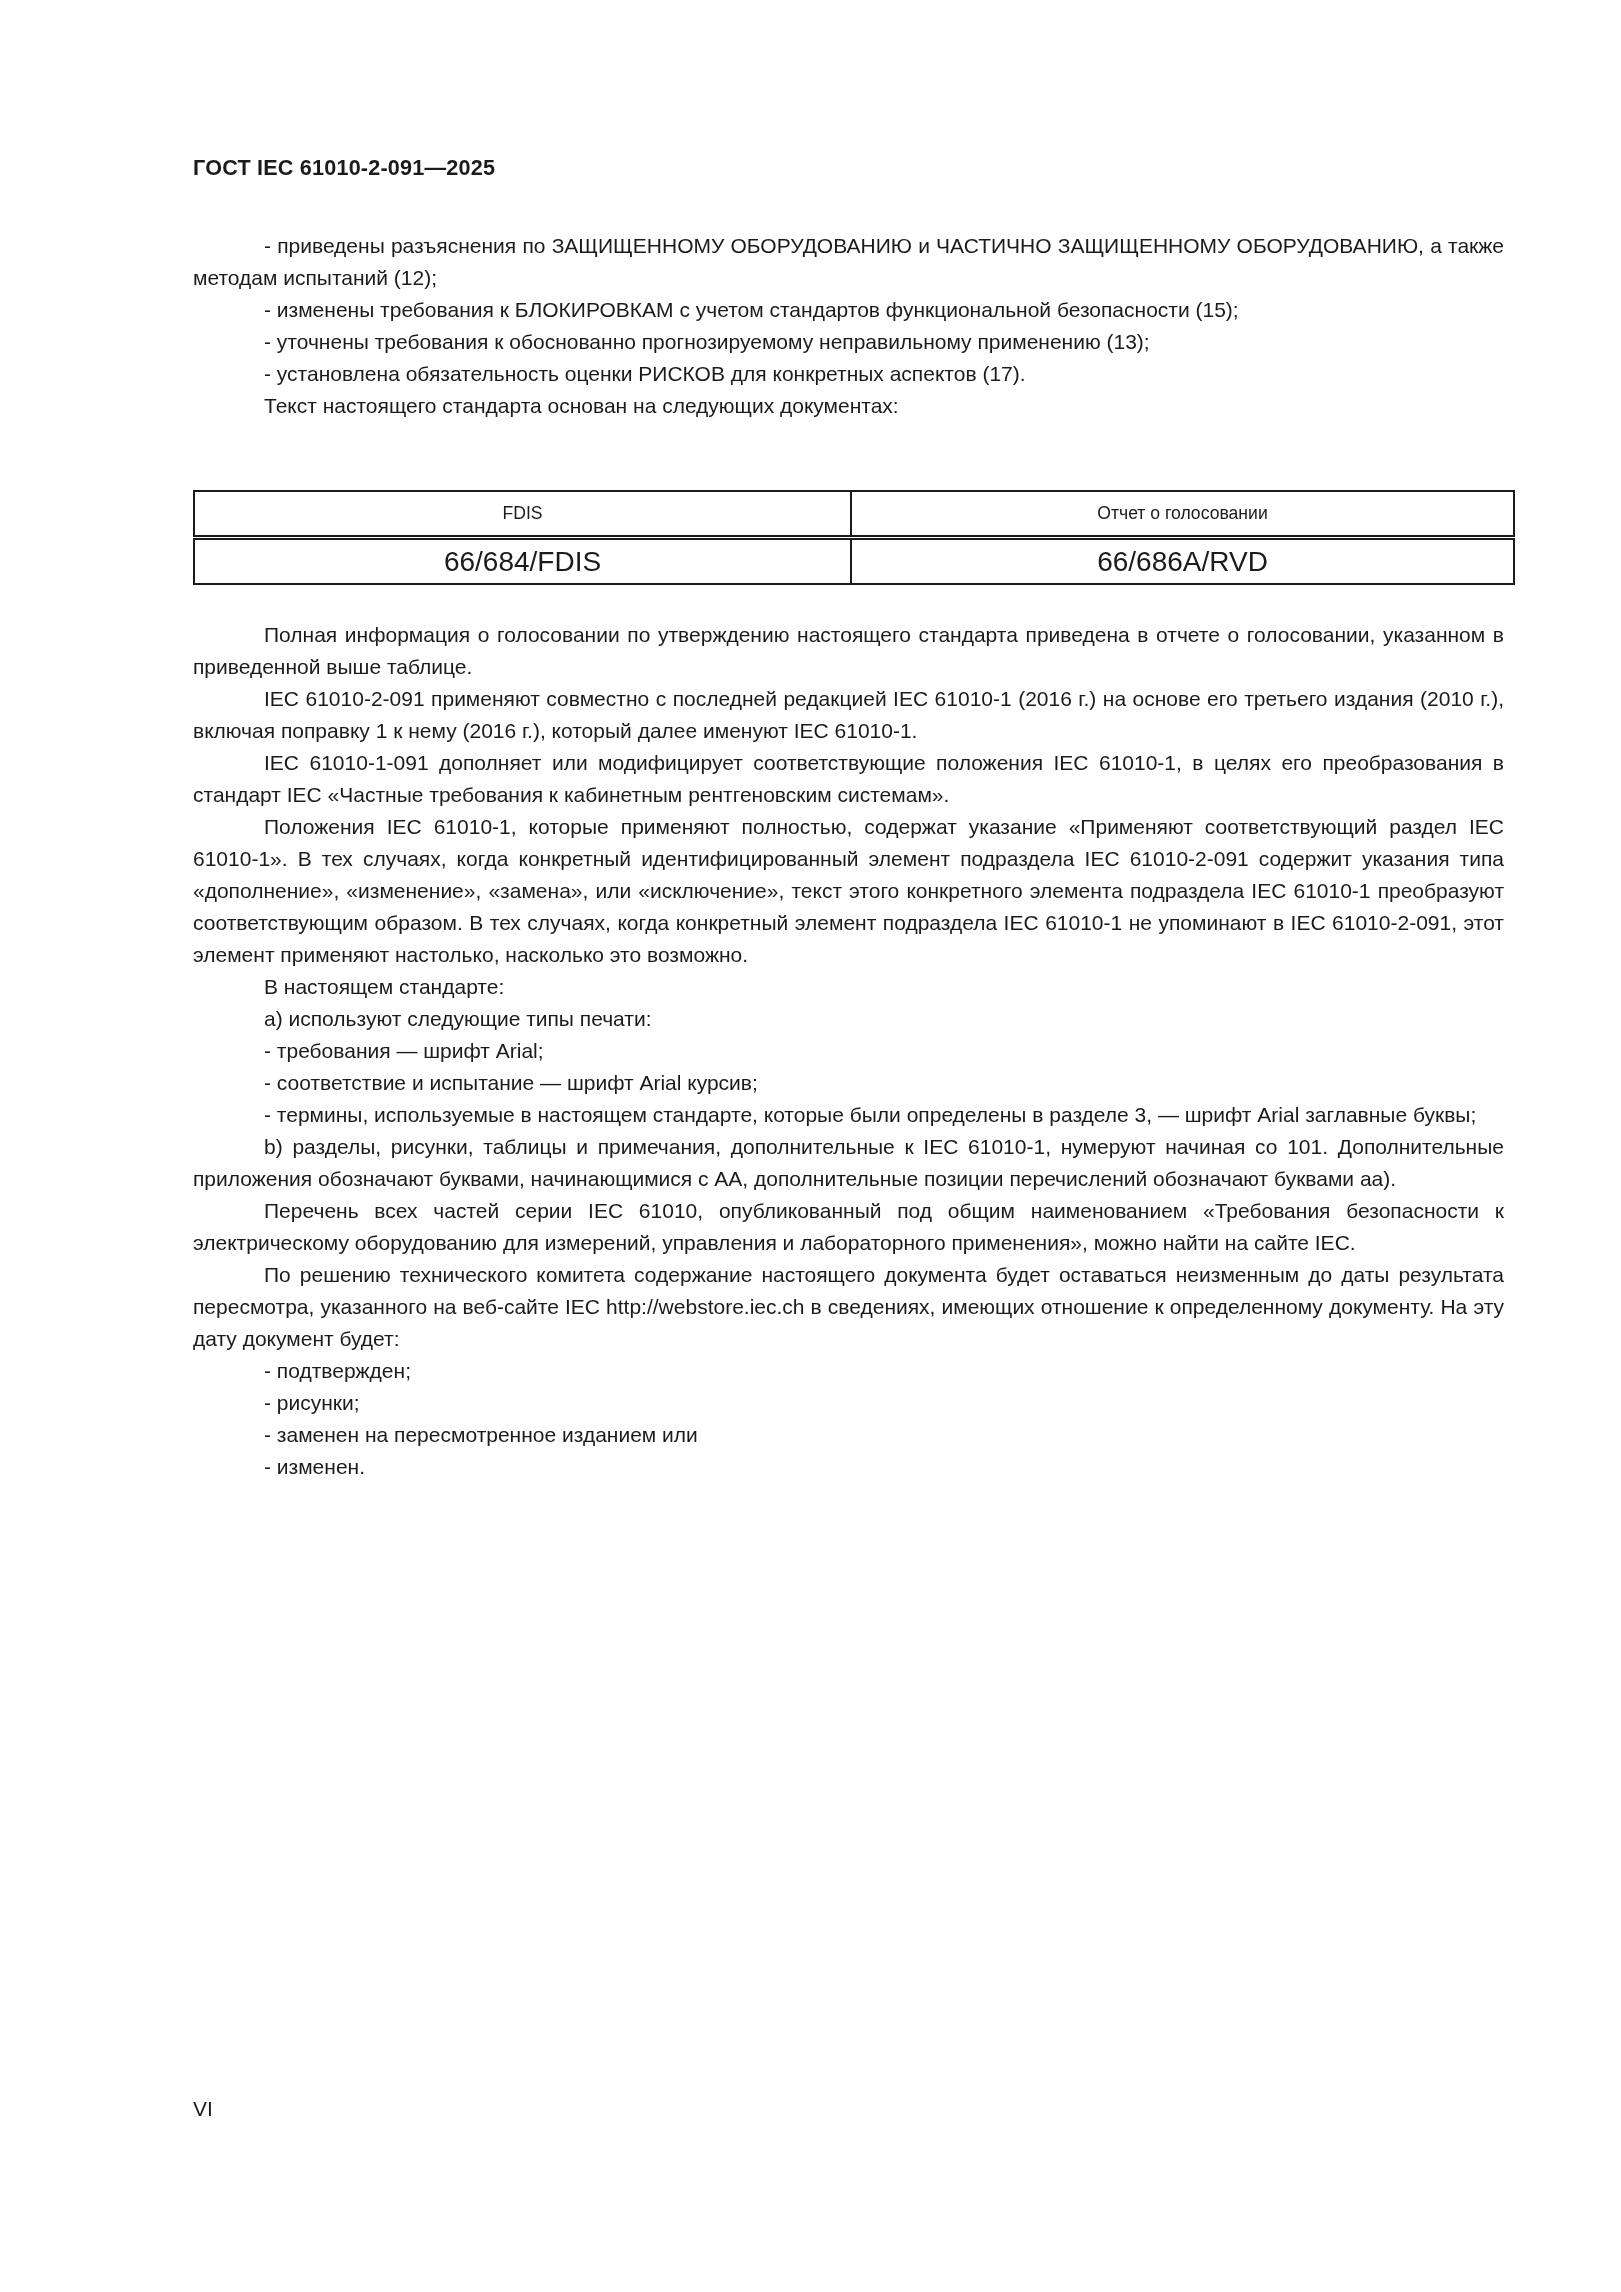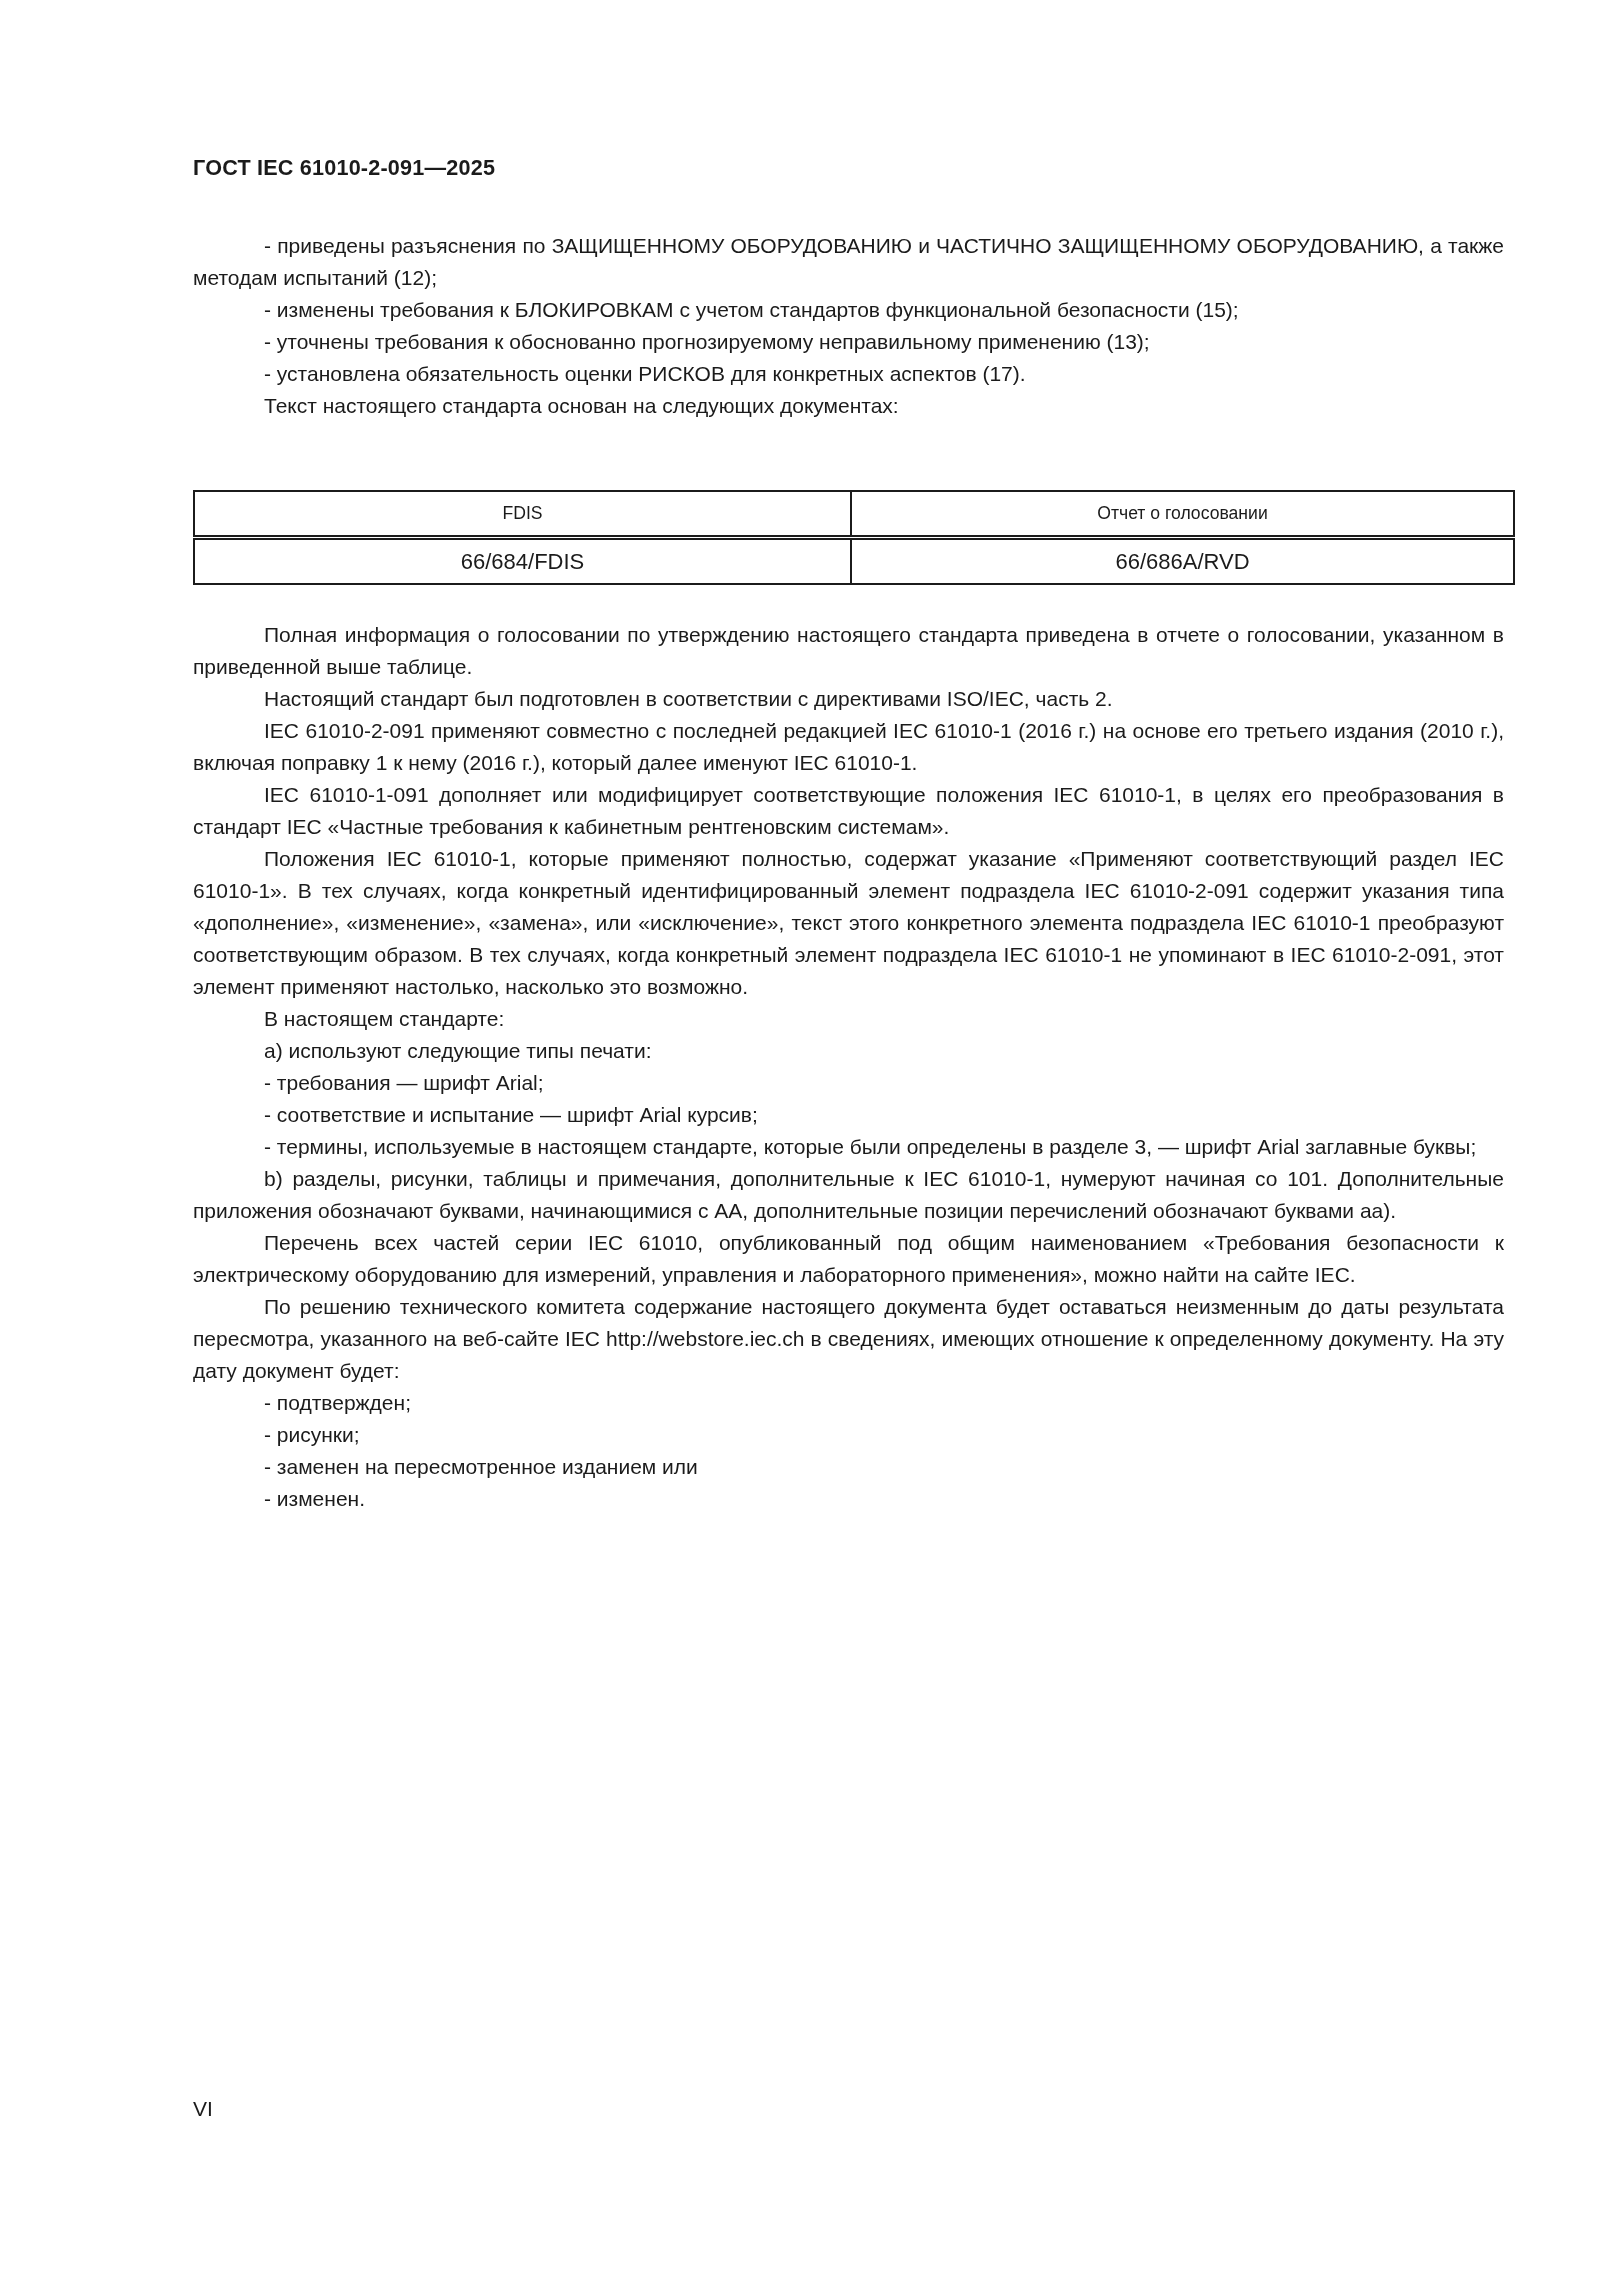--- a/index.html
+++ b/index.html
@@ -22,21 +22,21 @@
     position: absolute; left: 193px; top: 490px; width: 1322px;
     border-collapse: collapse; border: 2.9px solid #1b1b1b;
   }
   table.docs td {
     border-left: 2px solid #1b1b1b; text-align: center; padding: 0;
   }
   table.docs td:first-child { border-left: none; width: 655px; text-align: center; }
   table.docs tr.head td {
     height: 43px; font-size: 17.6px; border-bottom: 5.9px double #1b1b1b;
   }
-  table.docs tr.body td { height: 43px; font-size: 22px; }
+  table.docs tr.body td { height: 43px; font-size: 28px; }
   .page-num {
     position: absolute; left: 193px; top: 2077px; font-size: 21px; margin-top: 20px;
   }
 </style>
 </head>
 <body>
 
 <div class="header">ГОСТ IEC 61010-2-091—2025</div>
 
 <div class="block" id="block1">
@@ -55,21 +55,20 @@
   </tr>
   <tr class="body">
     <td>66/684/FDIS</td>
     <td>66/686A/RVD</td>
   </tr>
 </tbody>
   </table>
 
 <div class="block" id="block2">
   <p class="p">Полная информация о голосовании по утверждению настоящего стандарта приведена в отчете о голосовании, указанном в приведенной выше таблице.</p>
-  <p class="p">Настоящий стандарт был подготовлен в соответствии с директивами ISO/IEC, часть 2.</p>
   <p class="p">IEC 61010-2-091 применяют совместно с последней редакцией IEC 61010-1 (2016 г.) на основе его третьего издания (2010 г.), включая поправку 1 к нему (2016 г.), который далее именуют IEC 61010-1.</p>
   <p class="p">IEC 61010-1-091 дополняет или модифицирует соответствующие положения IEC 61010-1, в целях его преобразования в стандарт IEC «Частные требования к кабинетным рентгеновским системам».</p>
   <p class="p">Положения IEC 61010-1, которые применяют полностью, содержат указание «Применяют соответствующий раздел IEC 61010-1». В тех случаях, когда конкретный идентифицированный элемент подраздела IEC 61010-2-091 содержит указания типа «дополнение», «изменение», «замена», или «исключение», текст этого конкретного элемента подраздела IEC 61010-1 преобразуют соответствующим образом. В тех случаях, когда конкретный элемент подраздела IEC 61010-1 не упоминают в IEC 61010-2-091, этот элемент применяют настолько, насколько это возможно.</p>
   <p class="p">В настоящем стандарте:</p>
   <p class="p">a) используют следующие типы печати:</p>
   <p class="p">- требования — шрифт Arial;</p>
   <p class="p">- соответствие и испытание — шрифт Arial курсив;</p>
   <p class="p">- термины, используемые в настоящем стандарте, которые были определены в разделе 3, — шрифт Arial заглавные буквы;</p>
   <p class="p">b) разделы, рисунки, таблицы и примечания, дополнительные к IEC 61010-1, нумеруют начиная со 101. Дополнительные приложения обозначают буквами, начинающимися с AA, дополнительные позиции перечислений обозначают буквами аа).</p>
   <p class="p">Перечень всех частей серии IEC 61010, опубликованный под общим наименованием «Требования безопасности к электрическому оборудованию для измерений, управления и лабораторного применения», можно найти на сайте IEC.</p>

